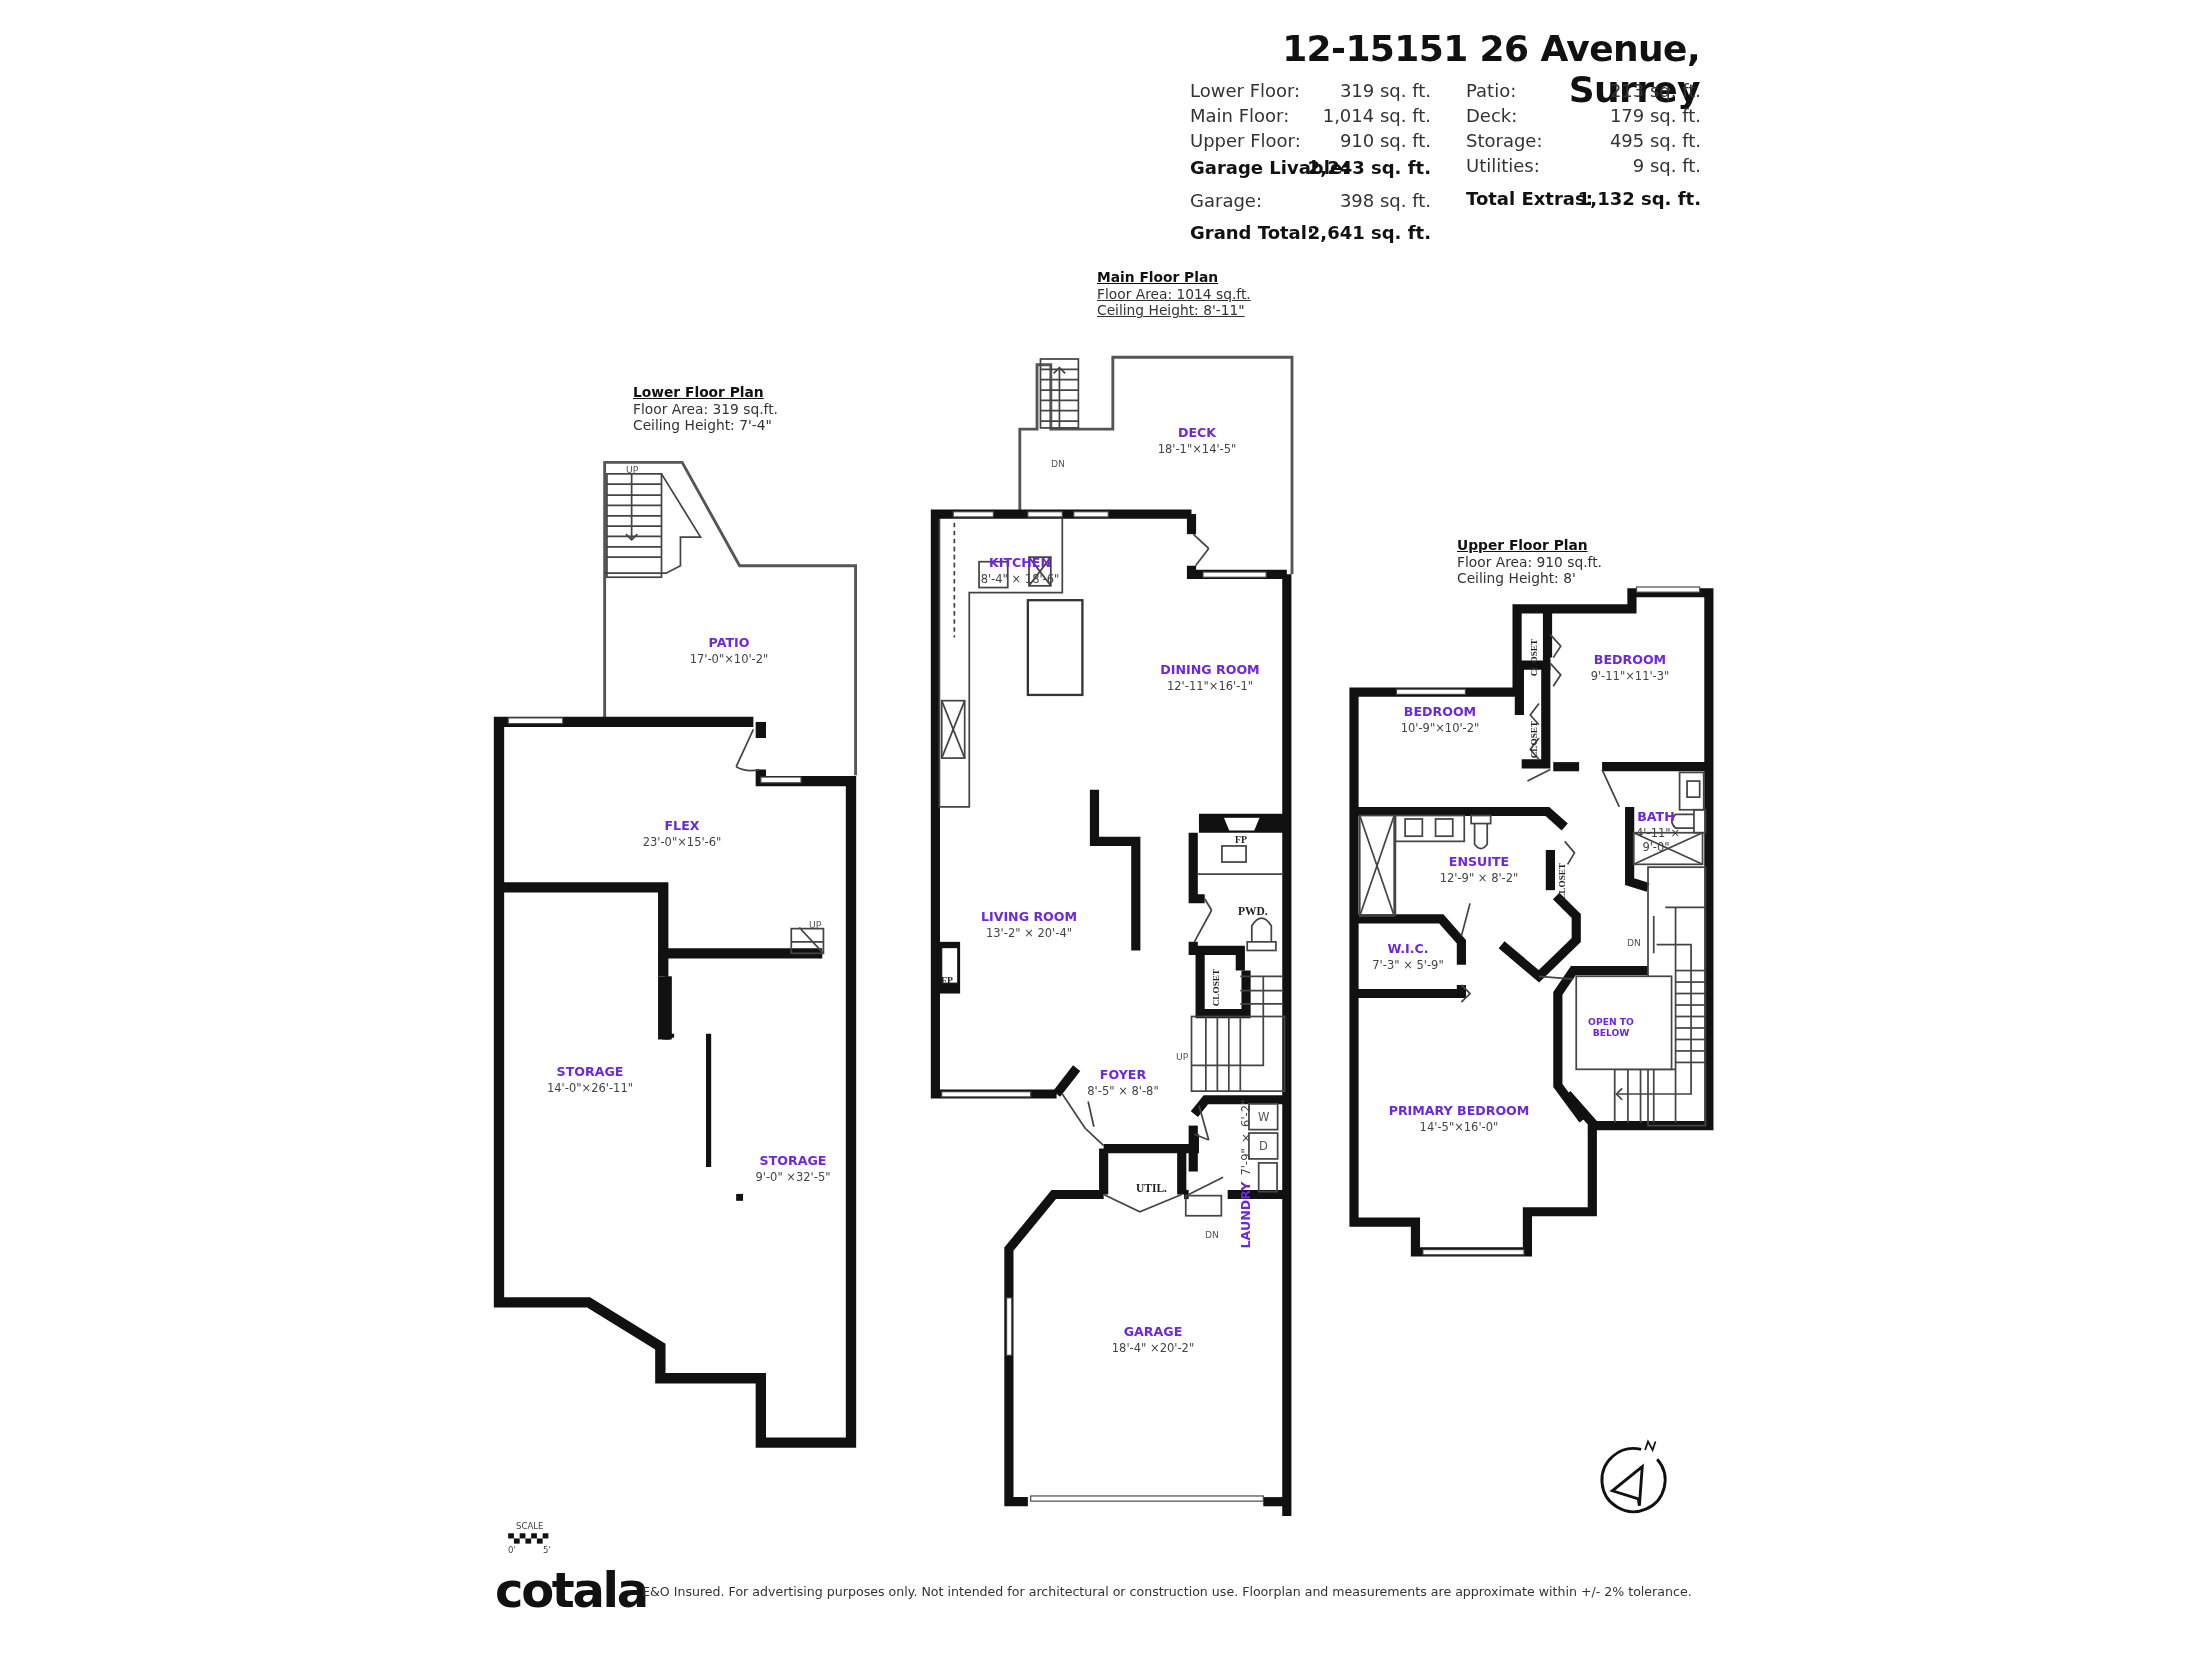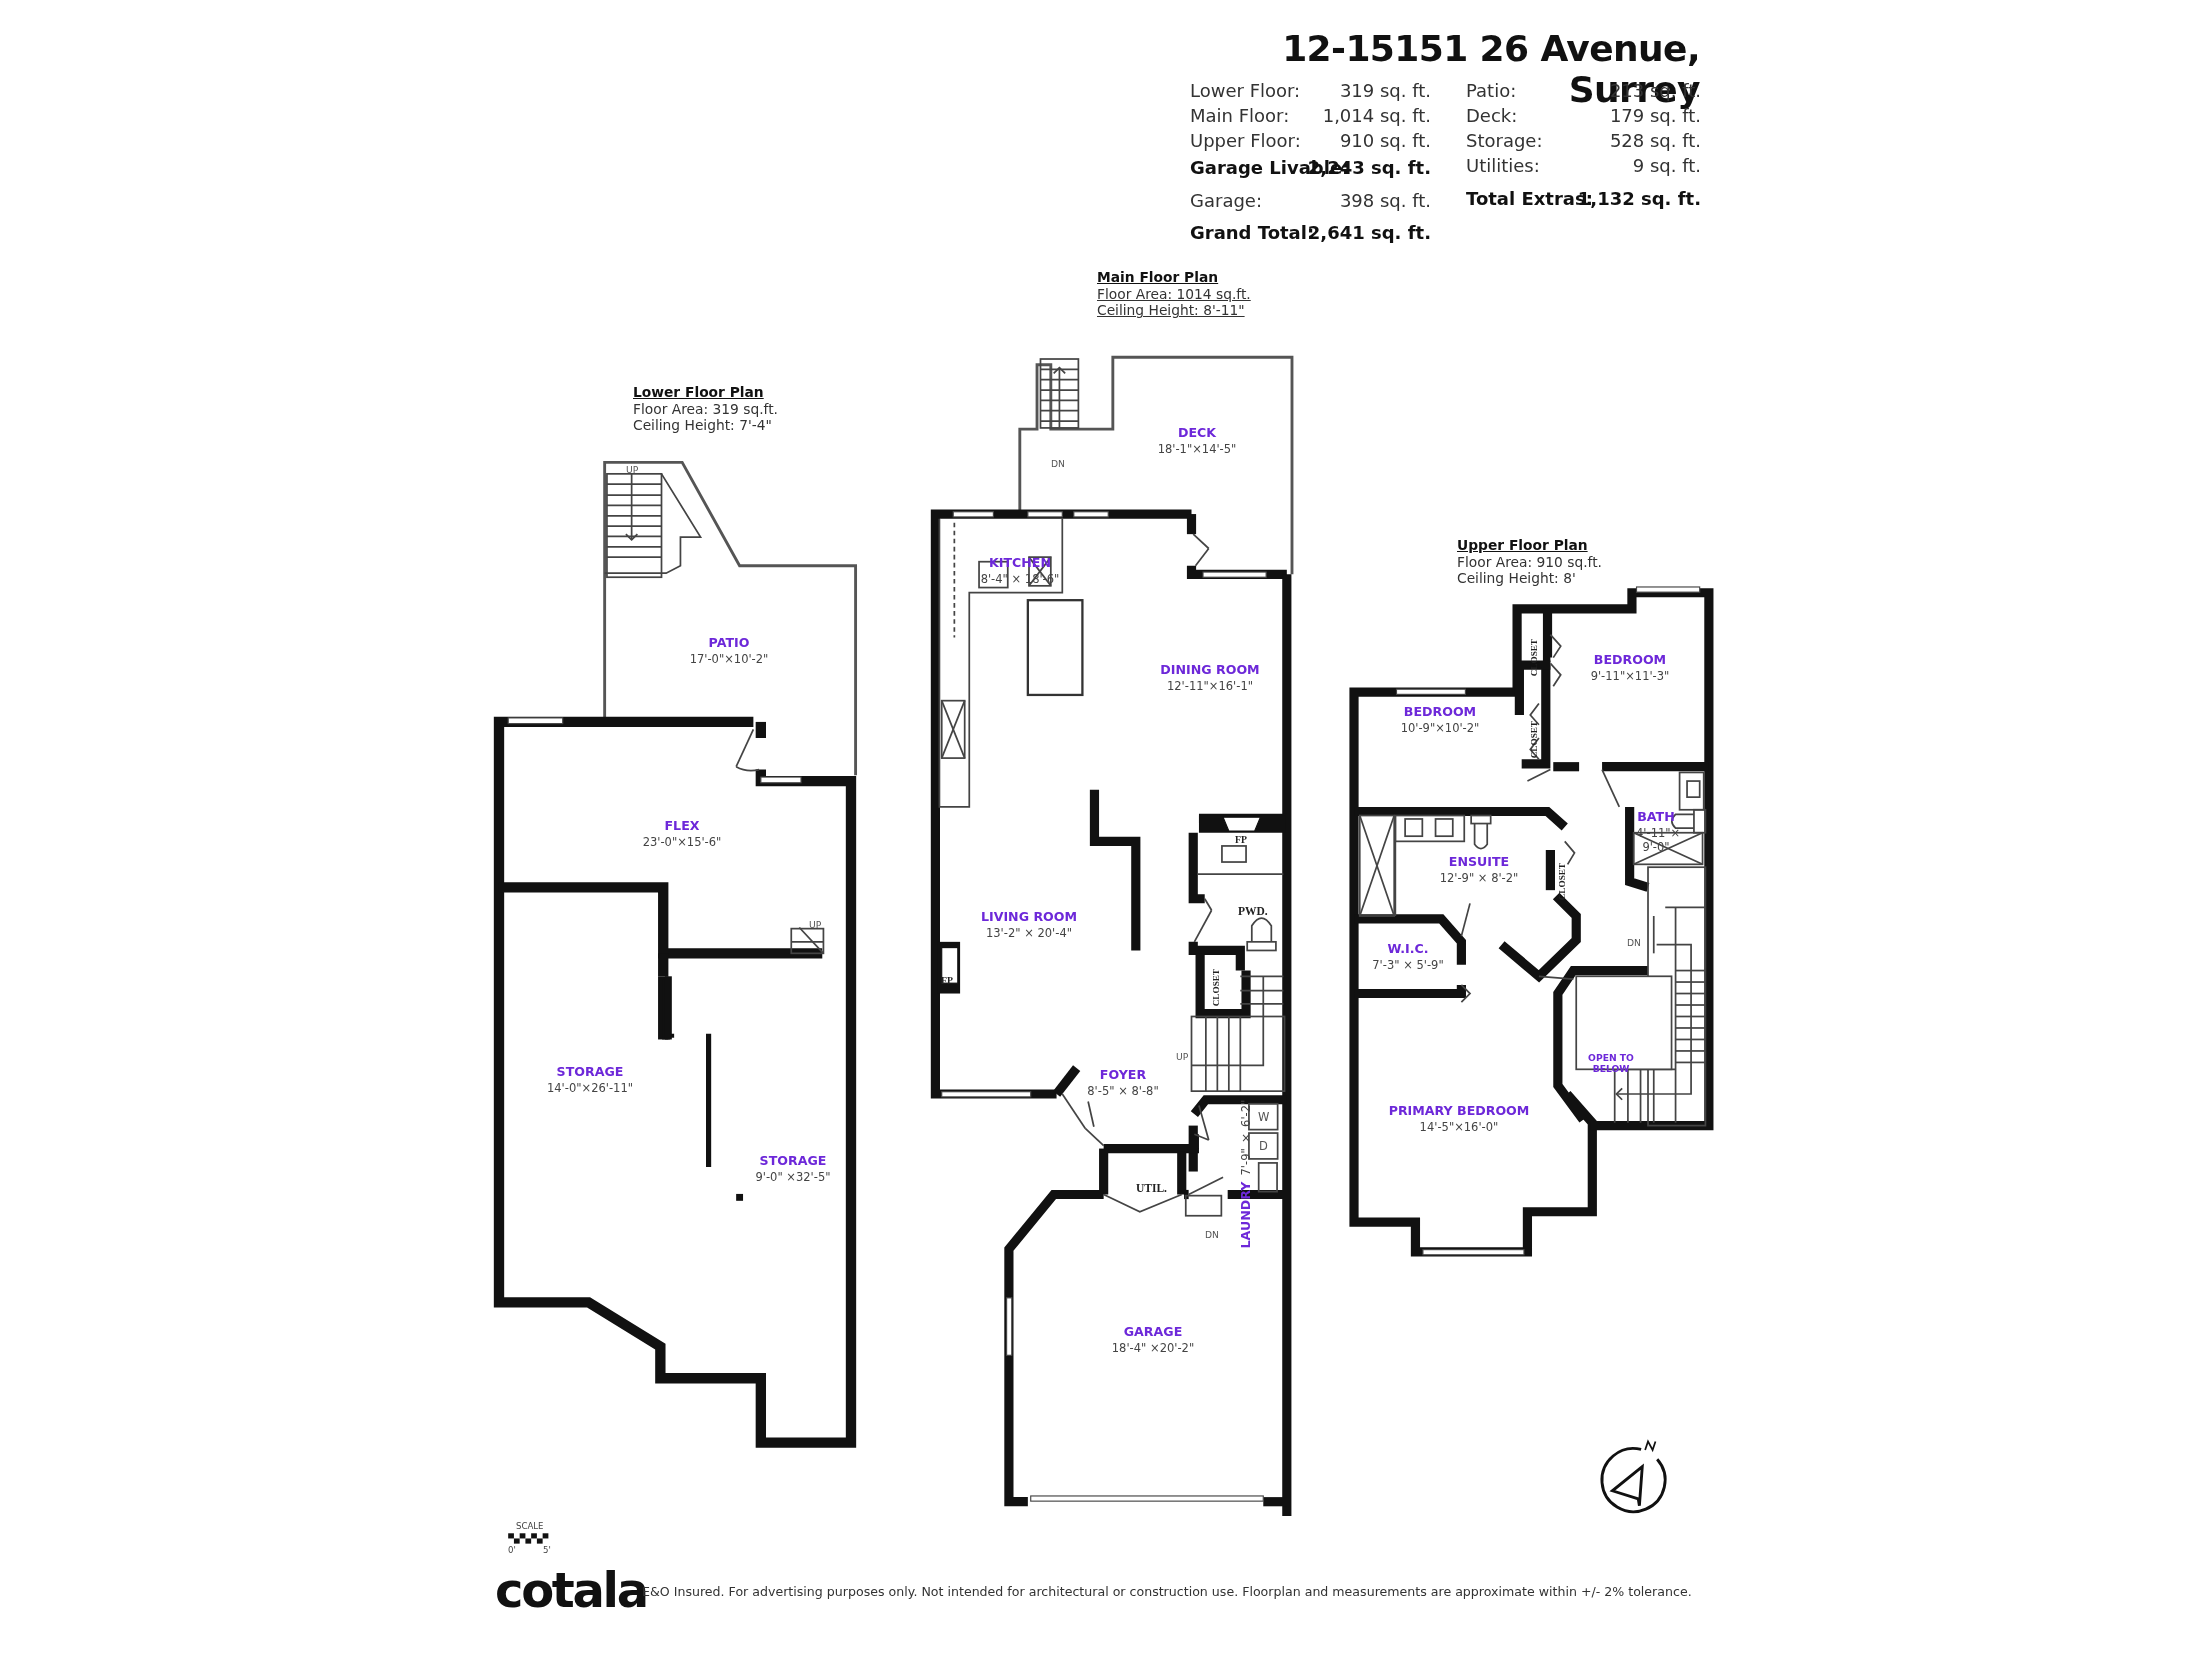--- a/index.html
+++ b/index.html
@@ -61,21 +61,21 @@
   <div class="row">
       <span class="lbl">Patio:</span>
       <span class="val">213 sq. ft.</span>
     </div>
   <div class="row">
       <span class="lbl">Deck:</span>
       <span class="val">179 sq. ft.</span>
     </div>
   <div class="row">
       <span class="lbl">Storage:</span>
-      <span class="val">528 sq. ft.</span>
+      <span class="val">495 sq. ft.</span>
     </div>
   <div class="row">
       <span class="lbl">Utilities:</span>
       <span class="val">9 sq. ft.</span>
     </div>
   <div class="row bold" style="margin-top:8px">
       <span class="lbl">Total Extras:</span>
       <span class="val">1,132 sq. ft.</span>
     </div>
 </div>
@@ -439,21 +439,21 @@
     <div class="rd">12'-9" × 8'-2"</div>
   </div>
 <div class="room" style="left:1656px; top:809px; font-size:10.3px;">
     <div class="rn">BATH</div>
     <div class="rd" style="width:40px; white-space:normal;">4'-11"× 9'-0"</div>
   </div>
 <div class="room" style="left:1408px; top:941px;">
     <div class="rn">W.I.C.</div>
     <div class="rd">7'-3" × 5'-9"</div>
   </div>
-<div class="room" style="left:1611px; top:1016px; width:52px; white-space:normal;margin-top:36px;">
+<div class="room" style="left:1611px; top:1016px; width:52px; white-space:normal;">
     <div class="rn" style="font-size:9.2px;">OPEN TO BELOW</div>
   </div>
 <div class="room" style="left:1459px; top:1103px;">
     <div class="rn">PRIMARY BEDROOM</div>
     <div class="rd">14'-5"×16'-0"</div>
   </div>
 <div class="tagb vert" style="left:1557px; top:847px; font-size:9.2px;">CLOSET</div>
 <div class="tagb vert" style="left:1529px; top:623px; font-size:9.2px;">CLOSET</div>
 <div class="tagb vert" style="left:1529px; top:705px; font-size:9.2px;">CLOSET</div>
 <div class="tag" style="left:1627px; top:937px;">DN</div>

